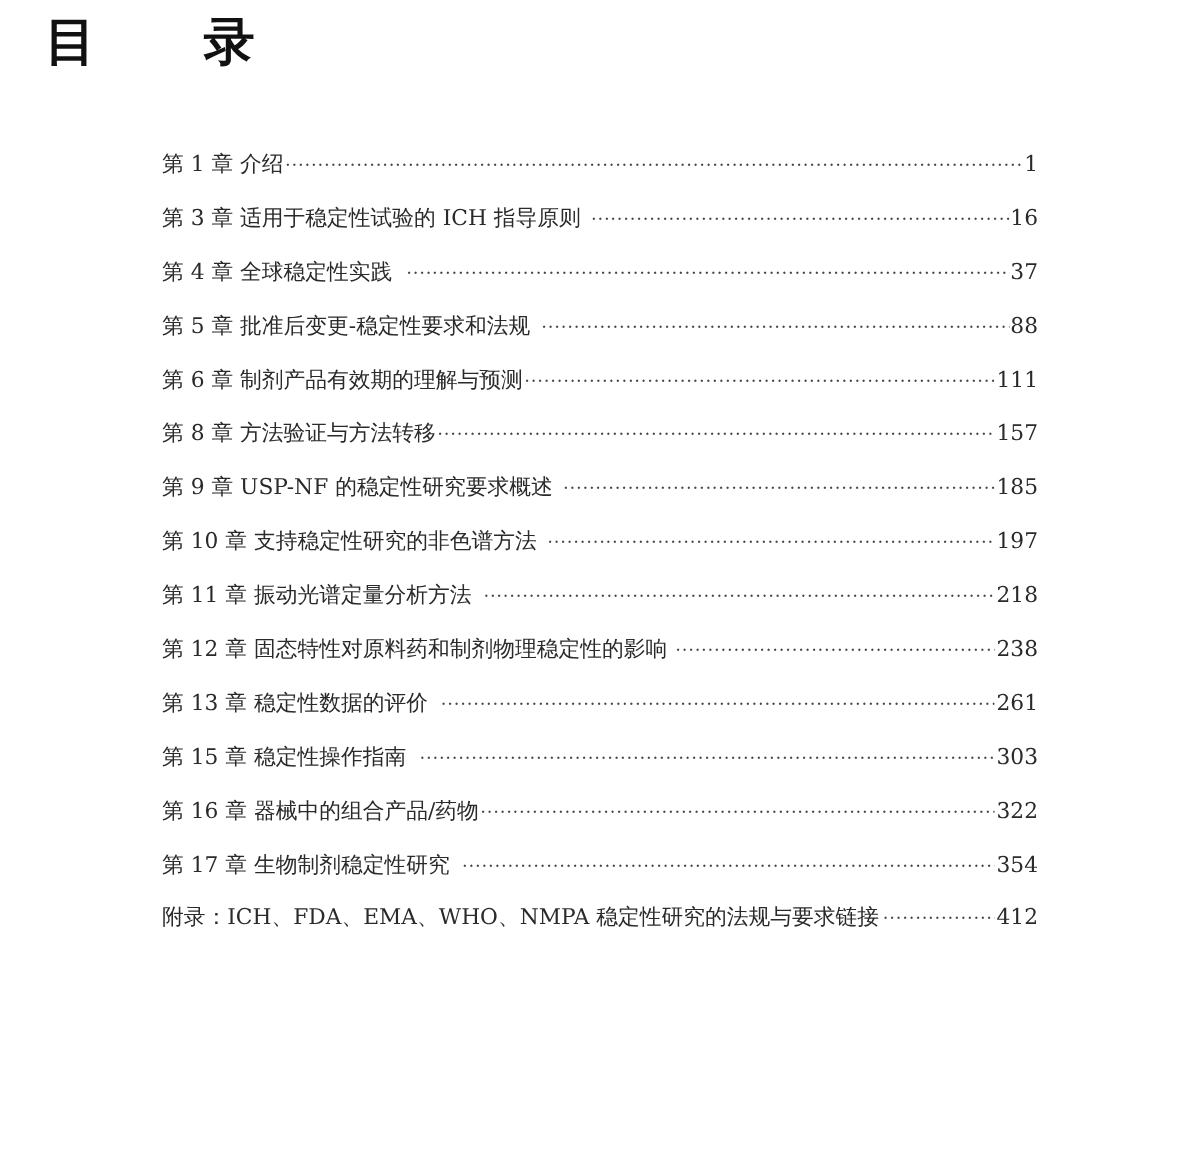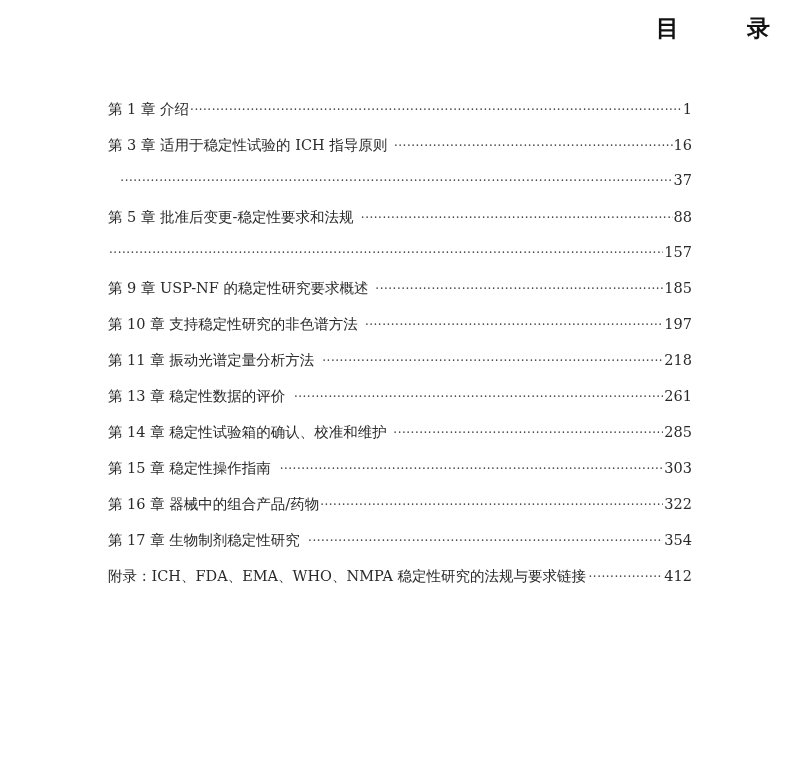--- a/index.html
+++ b/index.html
@@ -1,19 +1,19 @@
 <!DOCTYPE html>
 <html><head>
 <meta charset="utf-8">
 <style>
   html, body { margin: 0; padding: 0; background: #ffffff; }
   body { width: 800px; height: 771px; position: relative; overflow: hidden;
          font-family: "DejaVu Serif", "Liberation Serif", serif; color: #2a2a2a; }
-  .title { position: absolute; top: 4px; left: 0; width: 800px; text-align: right;
-           font-family: "DejaVu Sans", sans-serif; font-weight: bold; font-size: 23px;
+  .title { position: absolute; top: 4px; left: 0; width: 800px; text-align: left;
+           font-family: "DejaVu Sans", sans-serif; font-weight: bold; font-size: 34px;
            letter-spacing: 30px; color: #111; line-height: 48px; padding-left: 30px; box-sizing: border-box; }
   .toc { position: absolute; top: 100px; left: 108px; width: 584px; }
   .row { display: flex; align-items: baseline; height: 35.9px; font-size: 14.5px; white-space: nowrap; }
   .label { flex: 0 0 auto; }
   .dots { flex: 1 1 auto; overflow: hidden; margin: 0 1px; color: #444; letter-spacing: 0.5px; font-size: 12px; }
   .dots::before { content: "······························································································································································"; }
   .page { flex: 0 0 auto; }
   .gap { display:inline-block; width: 14px; }
 </style>
 </head>
@@ -27,31 +27,38 @@
       <span class="dots"></span>
       <span class="page">1</span>
     </div>
   <div class="row">
       <span class="label">第 3 章 适用于稳定性试验的 ICH 指导原则</span>
       <span class="gap"></span>
       <span class="dots"></span>
       <span class="page">16</span>
     </div>
   <div class="row">
+      <span class="label">第 4 章 全球稳定性实践</span>
       <span class="gap"></span>
       <span class="dots"></span>
       <span class="page">37</span>
     </div>
   <div class="row">
       <span class="label">第 5 章 批准后变更-稳定性要求和法规</span>
       <span class="gap"></span>
       <span class="dots"></span>
       <span class="page">88</span>
     </div>
   <div class="row">
+      <span class="label">第 6 章 制剂产品有效期的理解与预测</span>
+      <span class="dots"></span>
+      <span class="page">111</span>
+    </div>
+  <div class="row">
+      <span class="label">第 8 章 方法验证与方法转移</span>
       <span class="dots"></span>
       <span class="page">157</span>
     </div>
   <div class="row">
       <span class="label">第 9 章 USP-NF 的稳定性研究要求概述</span>
       <span class="gap"></span>
       <span class="dots"></span>
       <span class="page">185</span>
     </div>
   <div class="row">
@@ -60,30 +67,30 @@
       <span class="dots"></span>
       <span class="page">197</span>
     </div>
   <div class="row">
       <span class="label">第 11 章 振动光谱定量分析方法</span>
       <span class="gap"></span>
       <span class="dots"></span>
       <span class="page">218</span>
     </div>
   <div class="row">
+      <span class="label">第 12 章 固态特性对原料药和制剂物理稳定性的影响</span>
+      <span class="gap"></span>
+      <span class="dots"></span>
+      <span class="page">238</span>
+    </div>
+  <div class="row">
       <span class="label">第 13 章 稳定性数据的评价</span>
       <span class="gap"></span>
       <span class="dots"></span>
       <span class="page">261</span>
-    </div>
-  <div class="row">
-      <span class="label">第 14 章 稳定性试验箱的确认、校准和维护</span>
-      <span class="gap"></span>
-      <span class="dots"></span>
-      <span class="page">285</span>
     </div>
   <div class="row">
       <span class="label">第 15 章 稳定性操作指南</span>
       <span class="gap"></span>
       <span class="dots"></span>
       <span class="page">303</span>
     </div>
   <div class="row">
       <span class="label">第 16 章 器械中的组合产品/药物</span>
       <span class="dots"></span>

